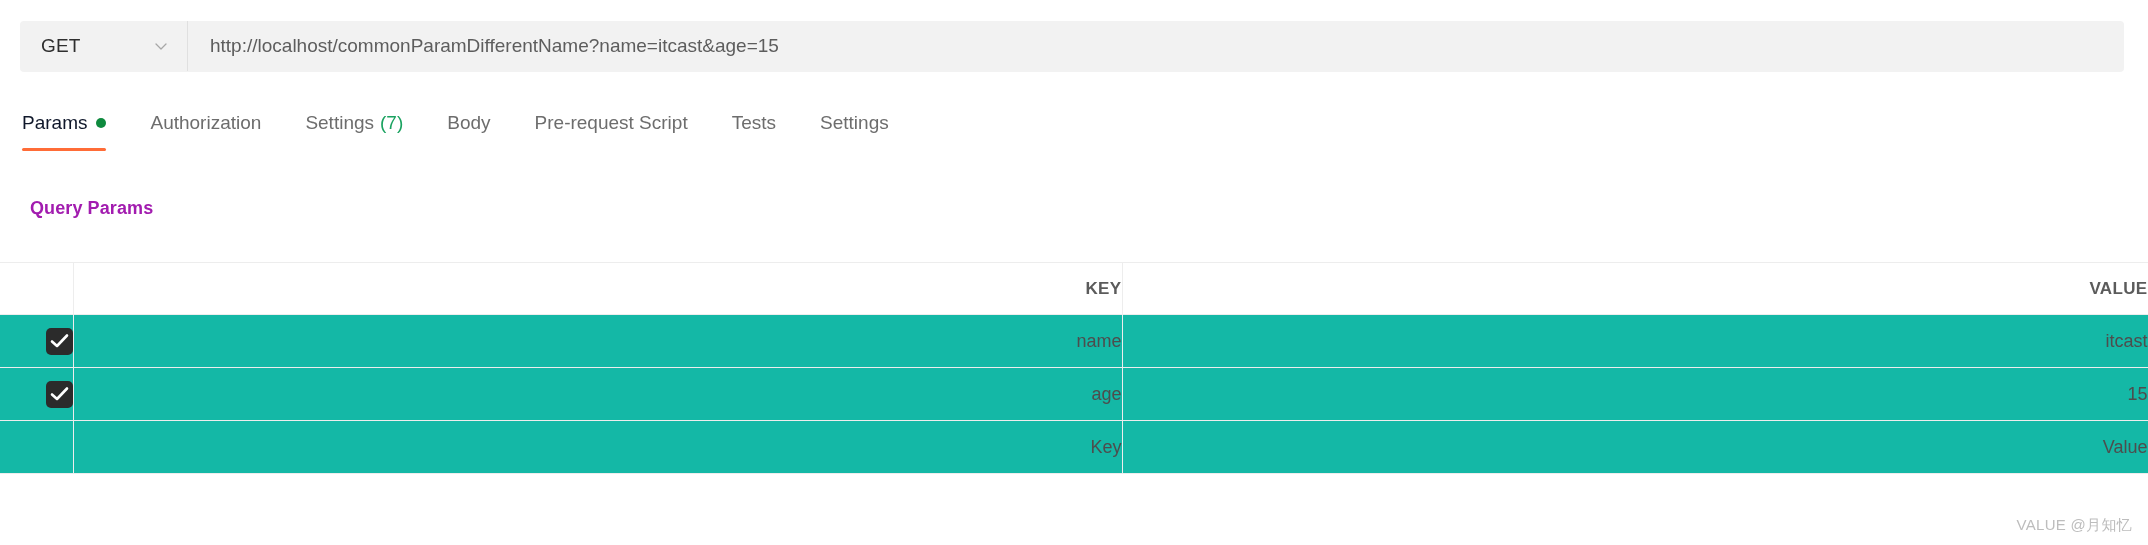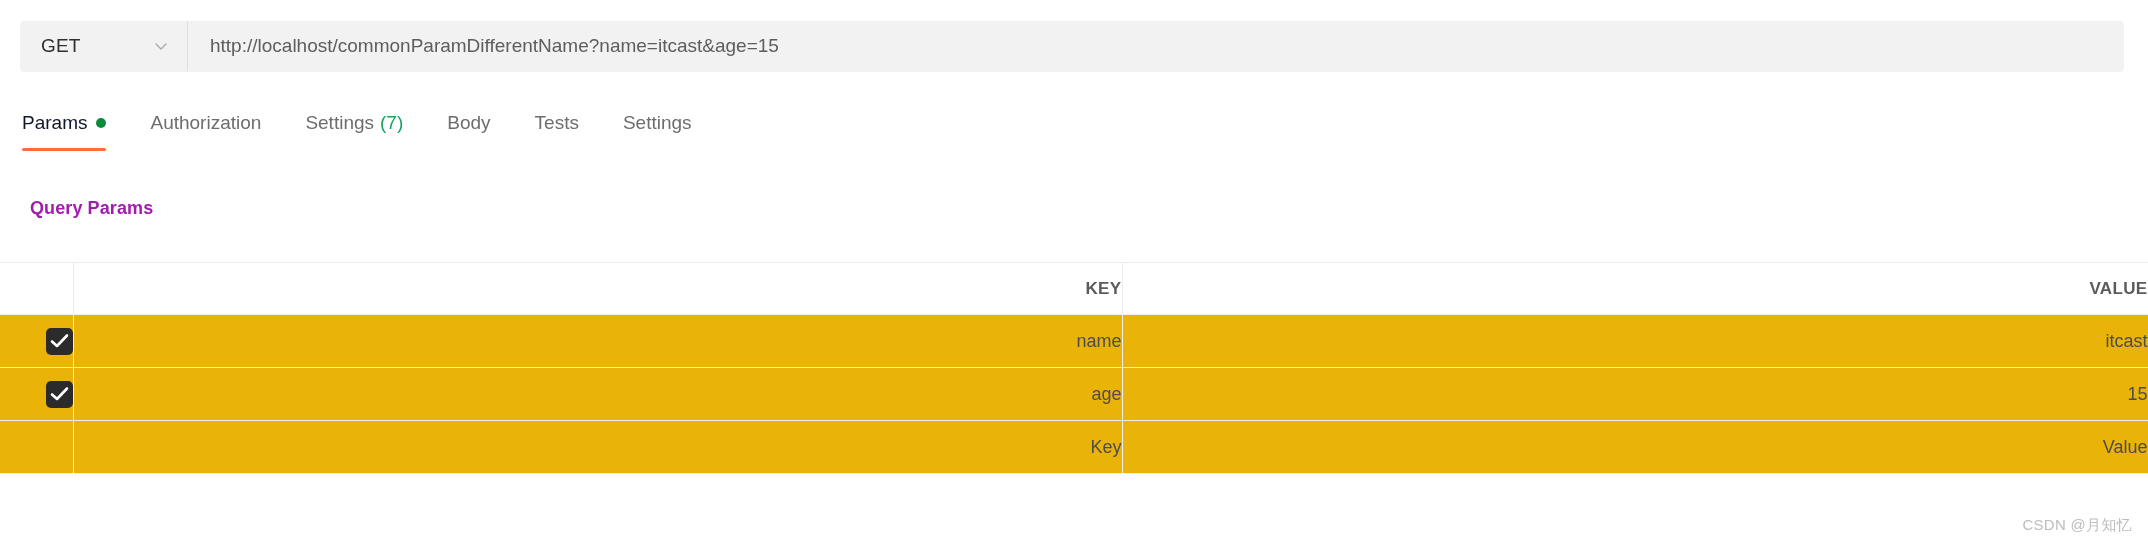--- a/index.html
+++ b/index.html
@@ -152,21 +152,21 @@
     font-weight: bold;
     color: #5b5b5b;
     letter-spacing: 0.35px;
     background: #ffffff;
   }
   .cell-pad { padding-left: 20px; }
   .params-table tbody td {
     height: 52px;
     font-size: 18px;
     color: #4d4d4d;
-    background: #eab308;
+    background: #14b8a6;
   }
   .checkbox-cell {
     text-align: center;
   }
   .checkbox {
     display: inline-block;
     width: 27px;
     height: 27px;
     border-radius: 5px;
     background: #2b2b2b;
@@ -221,20 +221,23 @@
     <span>Authorization</span>
   </div>
   <div class="tab">
     <span>Settings</span>
     <span class="count-green">(7)</span>
   </div>
   <div class="tab">
     <span>Body</span>
   </div>
   <div class="tab">
+    <span>Pre-request Script</span>
+  </div>
+  <div class="tab">
     <span>Tests</span>
   </div>
   <div class="tab">
     <span>Settings</span>
   </div>
 </div>
 
 <div class="section-label">Query Params</div>
 
 <table class="params-table">
@@ -274,13 +277,13 @@
       <td class="cell-pad">15</td>
     </tr>
     <tr>
       <td class="checkbox-cell"></td>
       <td class="cell-pad placeholder-text">Key</td>
       <td class="cell-pad placeholder-text">Value</td>
     </tr>
   </tbody>
 </table>
 
-<div class="watermark">CSDN @月知忆</div>
+<div class="watermark">VALUE @月知忆</div>
 
 </body></html>

